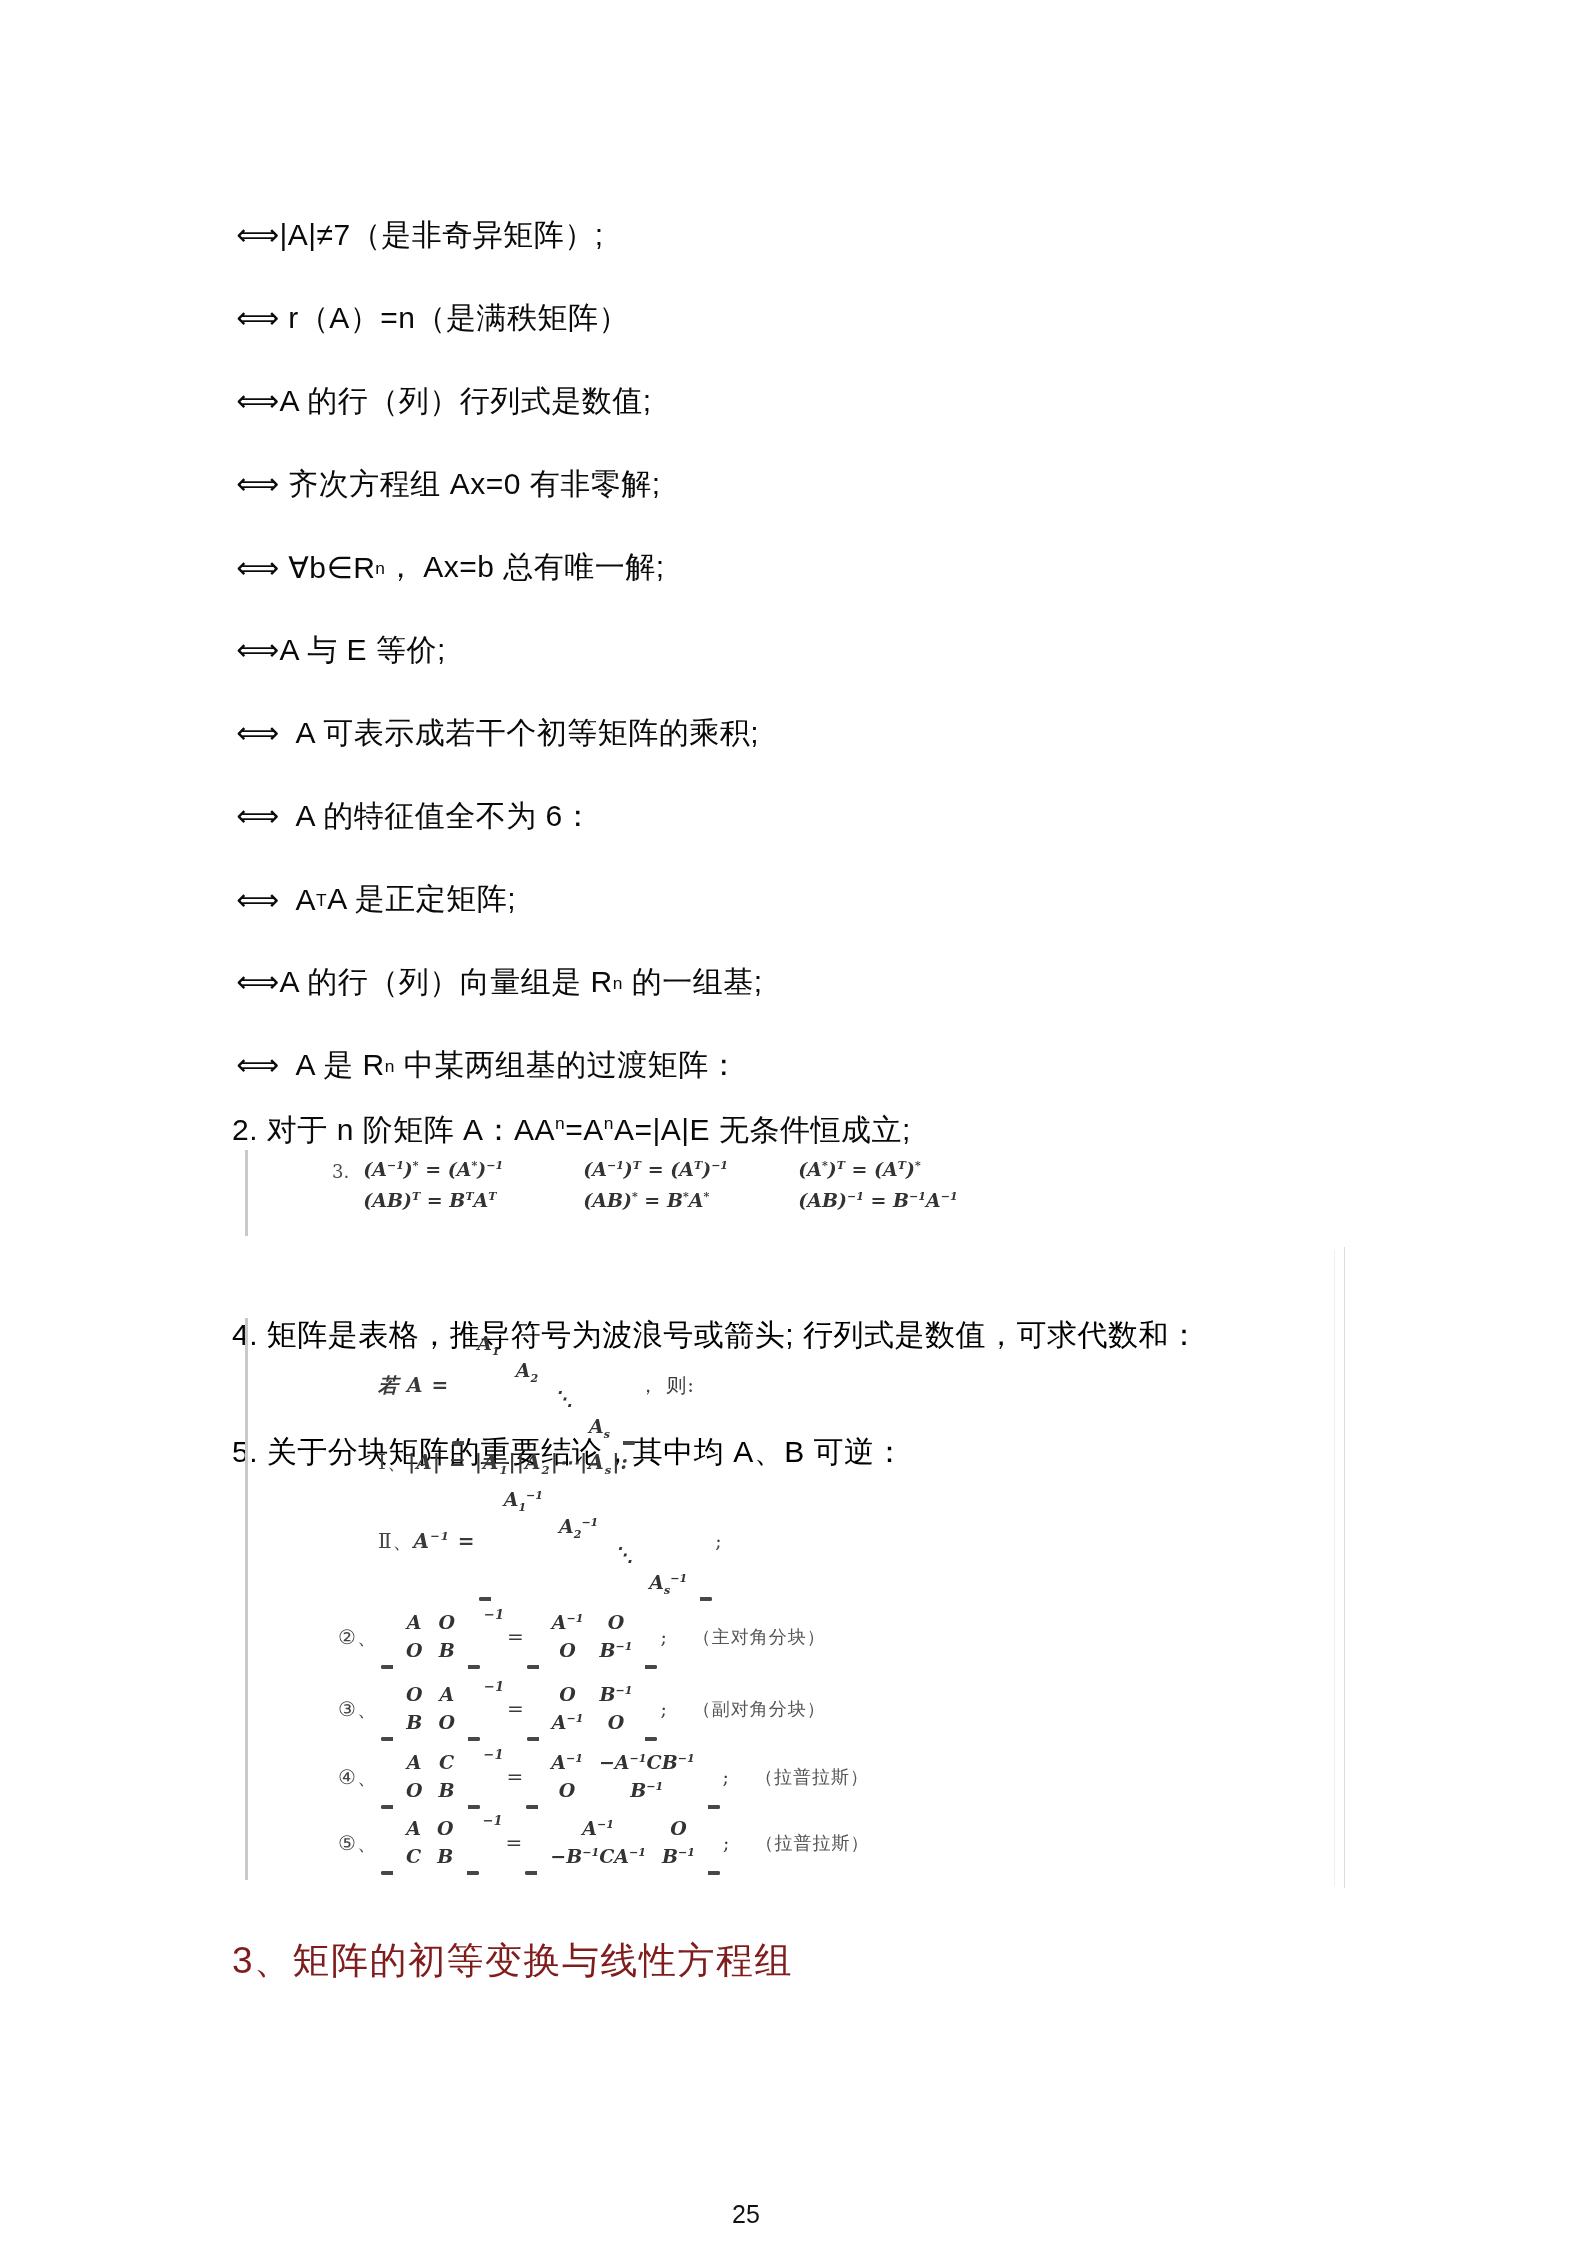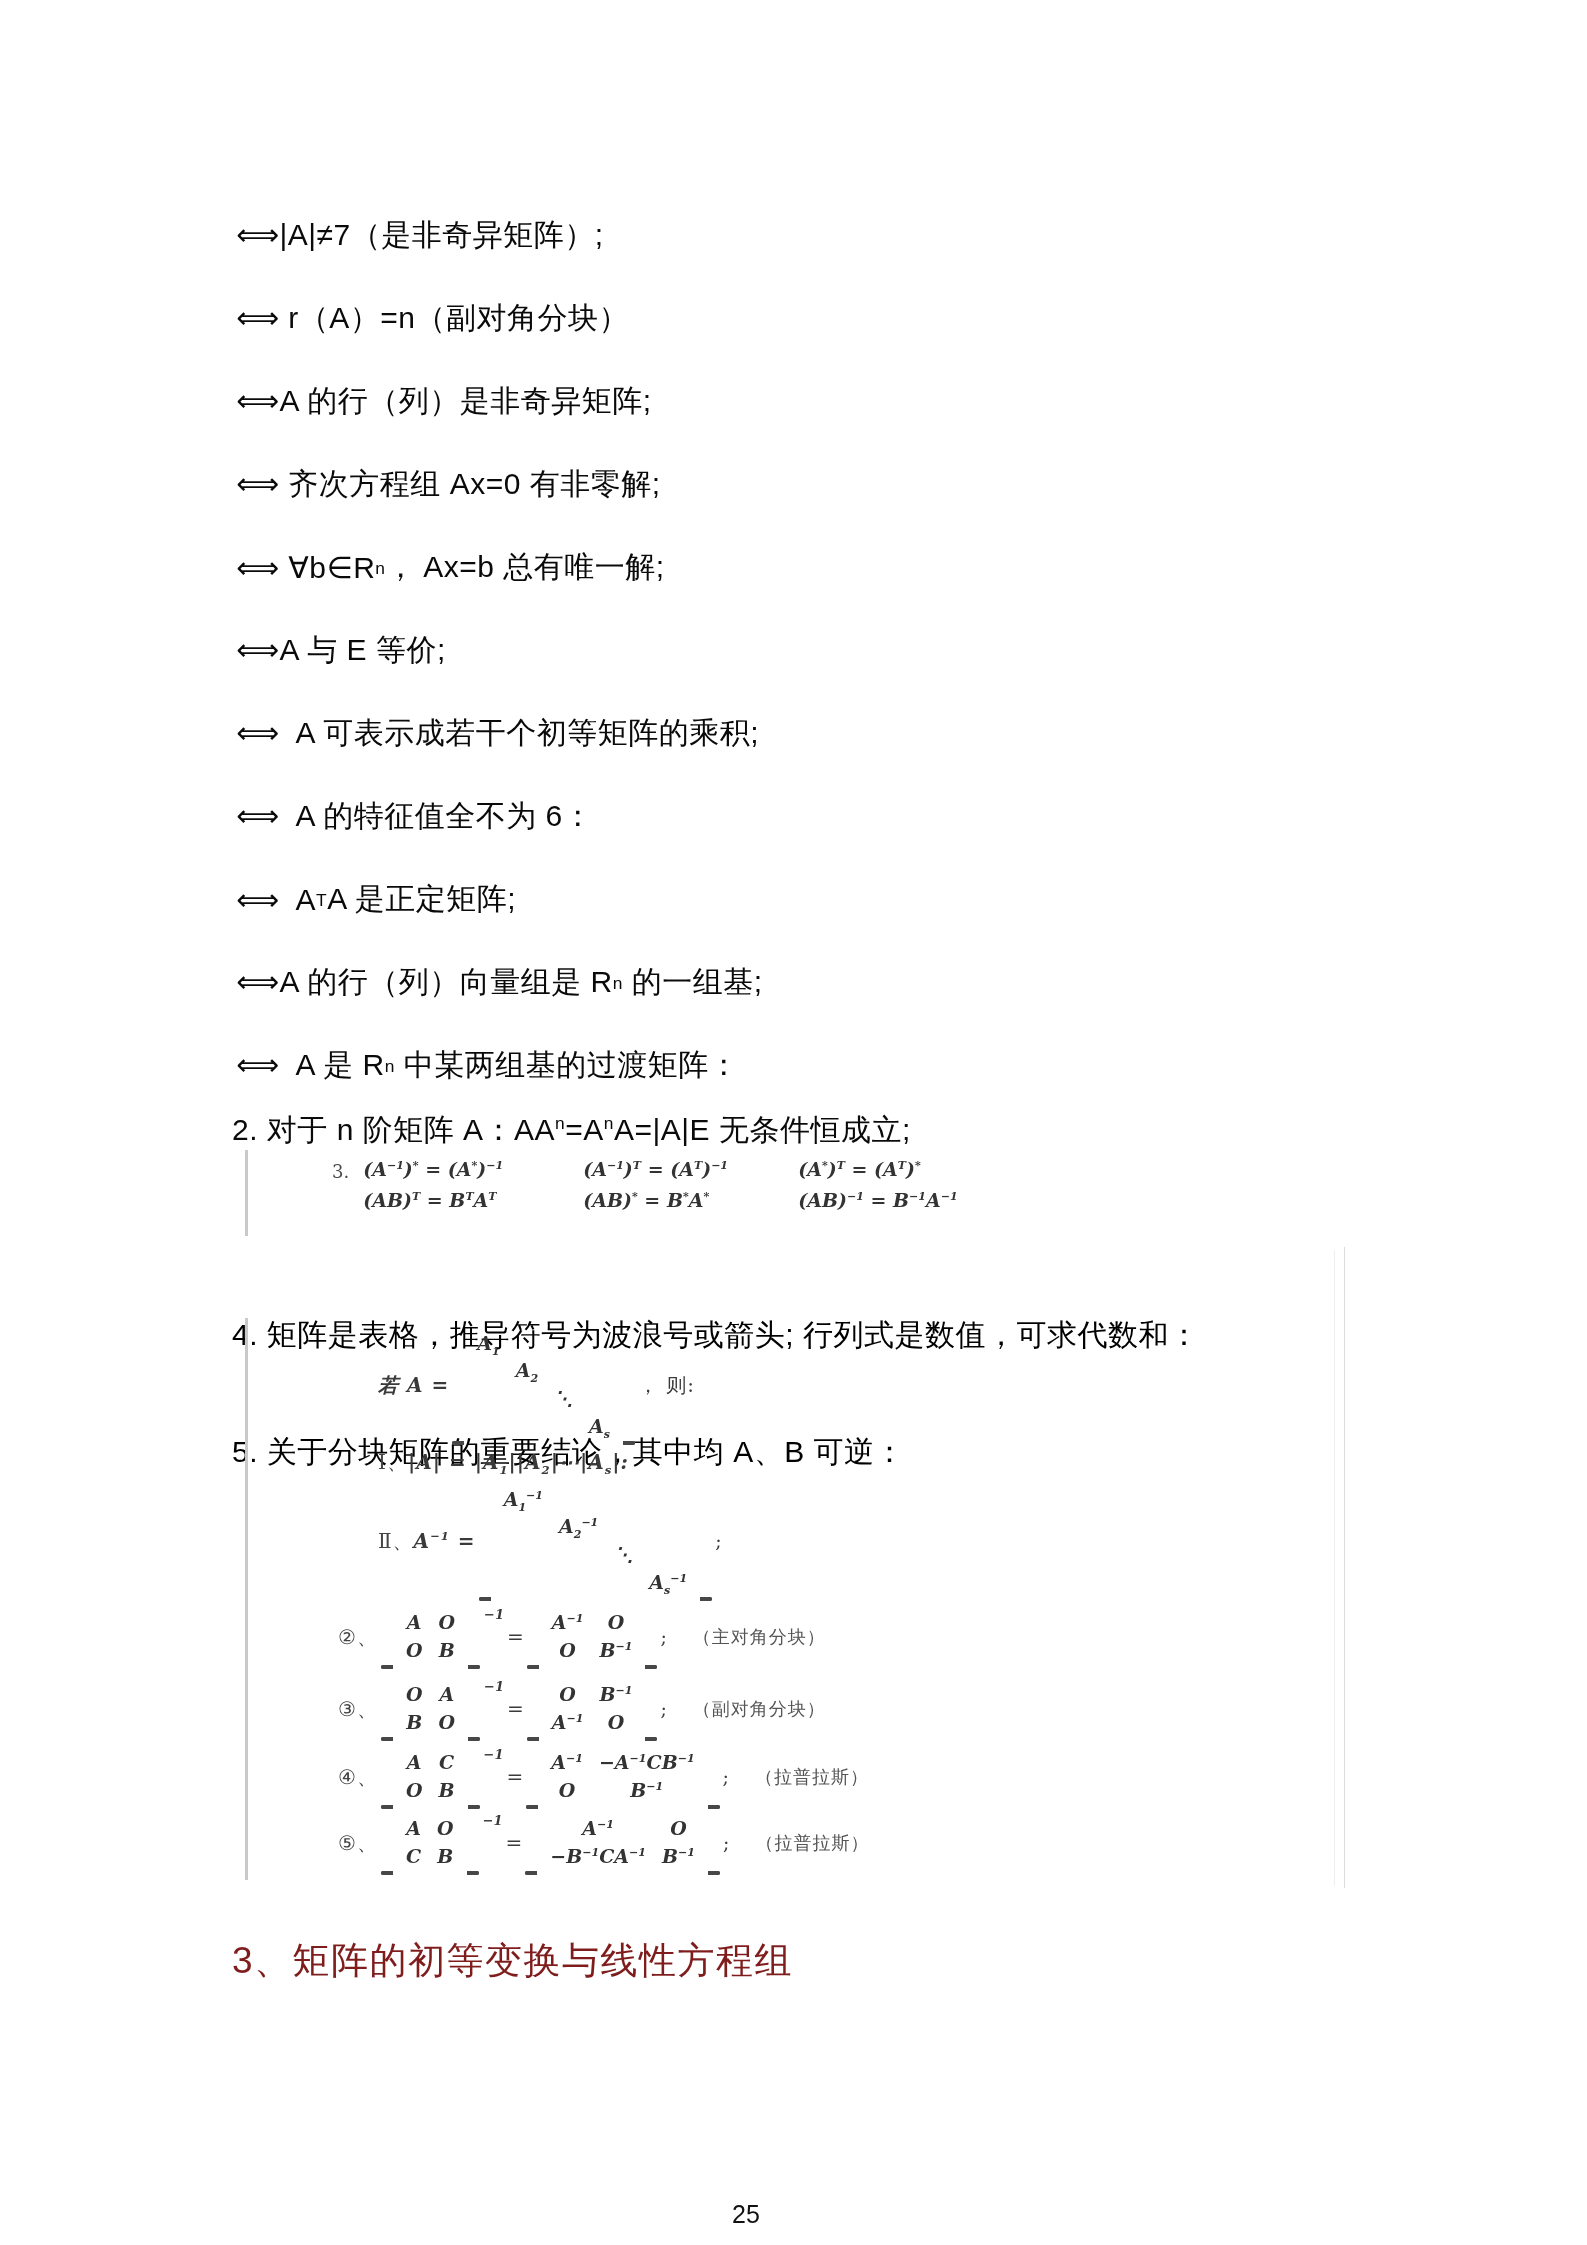--- a/index.html
+++ b/index.html
@@ -63,22 +63,22 @@
   }
   .pagenum{position:absolute;left:722px;top:2200px;width:48px;text-align:center;font-size:25px;color:#111;}
 </style>
 </head>
 <body>
 
 <div class="page">
 
   <div class="equiv">
     <div class="equiv-line">⟺|A|≠7（是非奇异矩阵）;</div>
-    <div class="equiv-line">⟺ r（A）=n（副对角分块）</div>
-    <div class="equiv-line">⟺A 的行（列）是非奇异矩阵;</div>
+    <div class="equiv-line">⟺ r（A）=n（是满秩矩阵）</div>
+    <div class="equiv-line">⟺A 的行（列）行列式是数值;</div>
     <div class="equiv-line">⟺ 齐次方程组 Ax=0 有非零解;</div>
     <div class="equiv-line">⟺ ∀b∈R<sup>n</sup>， Ax=b 总有唯一解;</div>
     <div class="equiv-line">⟺A 与 E 等价;</div>
     <div class="equiv-line">⟺  A 可表示成若干个初等矩阵的乘积;</div>
     <div class="equiv-line">⟺  A 的特征值全不为 6：</div>
     <div class="equiv-line">⟺  A<sup>T</sup>A 是正定矩阵;</div>
     <div class="equiv-line">⟺A 的行（列）向量组是 R<sup>n</sup> 的一组基;</div>
     <div class="equiv-line">⟺  A 是 R<sup>n</sup> 中某两组基的过渡矩阵：</div>
   </div>
 

